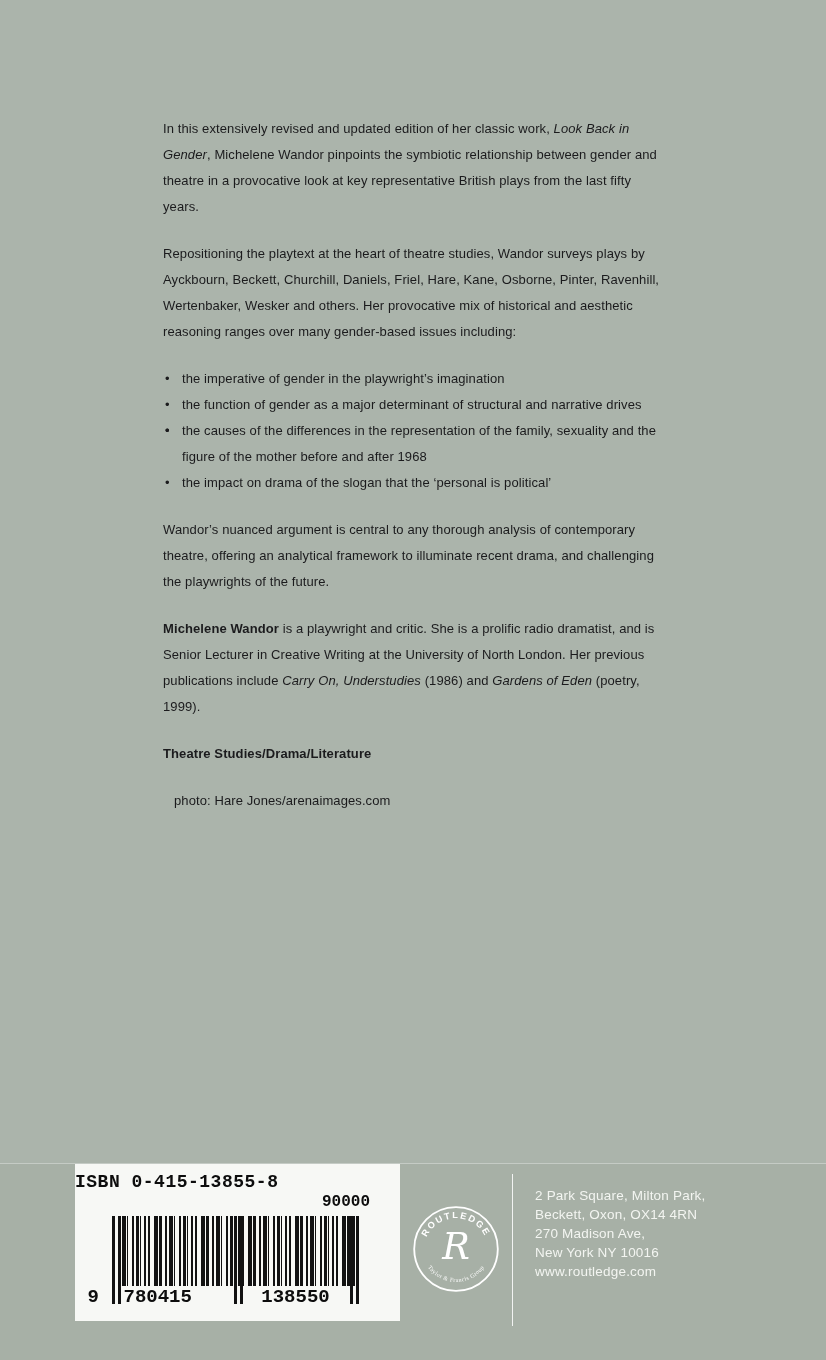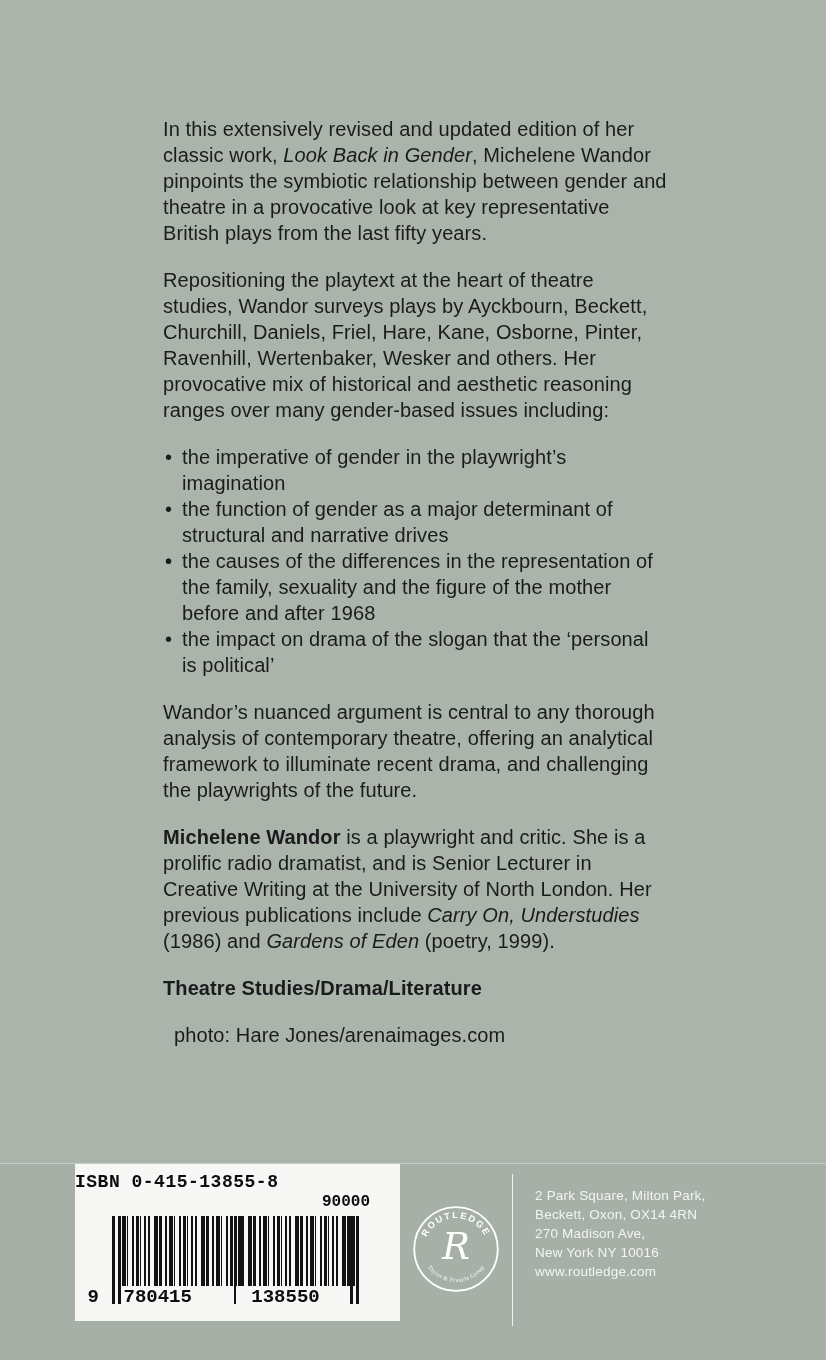--- a/index.html
+++ b/index.html
@@ -16,21 +16,21 @@
     background:var(--background);
     font-family:"Liberation Sans", sans-serif;
     color:var(--ink);
     -webkit-font-smoothing:antialiased;
   }
   .cover{position:relative;width:826px;height:1360px;}
 
   
   .blurb{
     position:absolute;left:163px;top:116px;width:505px;
-    font-size:20px;line-height:26px;letter-spacing:0.1px;
+    font-size:13px;line-height:26px;letter-spacing:0.1px;
   }
   .blurb p{margin:0 0 21px 0;}
   .blurb ul{list-style:none;margin:0 0 21px 0;padding:0;}
   .blurb li{position:relative;padding-left:19px;}
   .blurb li .marker{position:absolute;left:2px;top:0;}
   .category{font-weight:bold;}
   .photo-credit{margin-left:11px !important;}
 
   
   .band{
@@ -63,21 +63,21 @@
   .g3{left:146px;} .g4{left:152px;}
   .g5{left:262px;} .g6{left:268px;}
   .digit-group{
     position:absolute;top:70px;height:22px;
     font-family:"Liberation Mono", monospace;
     font-size:19px;font-weight:600;line-height:22px;
     background:var(--panel);
   }
   .d0{left:0;width:22px;text-align:left;}
   .d1{left:36px;width:102px;}
-  .d2{left:148px;width:100px;text-align:center;}
+  .d2{left:158px;width:100px;text-align:center;}
 
   
   .logo{position:absolute;left:412px;top:41px;width:88px;height:88px;}
   .logo-name{font-family:"Liberation Sans", sans-serif;font-size:12.5px;letter-spacing:2.5px;fill:#ffffff;font-weight:bold;}
   .logo-tagline{font-family:"Liberation Serif", serif;font-size:8px;letter-spacing:0.6px;fill:#ffffff;}
   .logo-r{font-family:"DejaVu Serif", serif;font-style:italic;font-size:50px;fill:#ffffff;}
 
   
   .sep{position:absolute;left:512px;top:10px;width:1px;height:152px;background:rgba(255,255,255,0.85);}
   .address{

